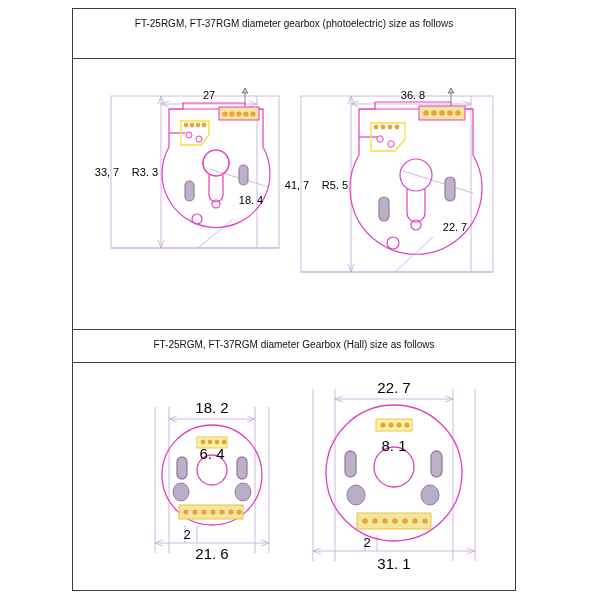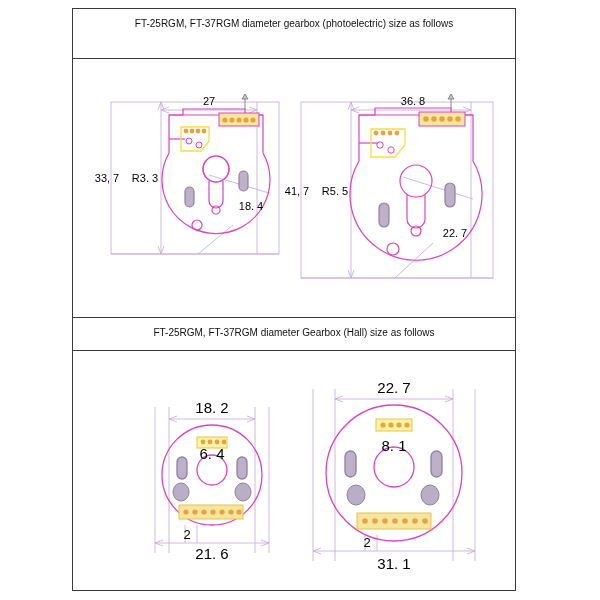--- a/index.html
+++ b/index.html
@@ -29,27 +29,27 @@
     left: 0;
     right: 0;
     box-sizing: border-box;
     text-align: center;
     font-size: 10px;
     line-height: 17px;
     color: #111;
     padding: 6px 18px 4px 18px;
   }
   #title-top { top: 0; height: 50px; border-bottom: 1px solid #3b3b3b; }
-  #title-mid { top: 308px; height: 34px; border-top: 1px solid #3b3b3b; border-bottom: 1px solid #3b3b3b; }
+  #title-mid { top: 320px; height: 34px; border-top: 1px solid #3b3b3b; border-bottom: 1px solid #3b3b3b; }
   .panel {
     position: absolute;
     left: 0;
     right: 0;
   }
-  #panel-photo { top: 56px; height: 254px; }
+  #panel-photo { top: 50px; height: 254px; }
   #panel-hall { top: 338px; height: 244px; }
 
   svg { display: block; }
   .dim-text {
     font-family: "Liberation Sans", sans-serif;
     fill: #000;
   }
 </style>
 </head>
 <body>

